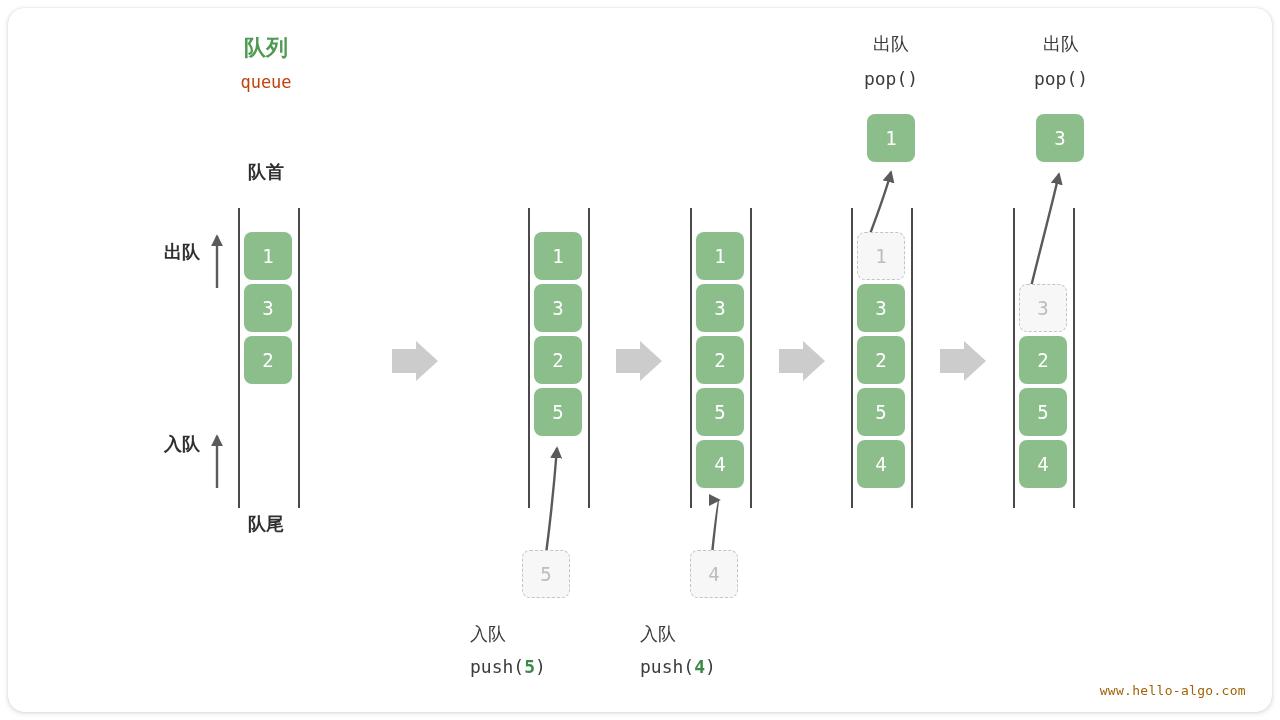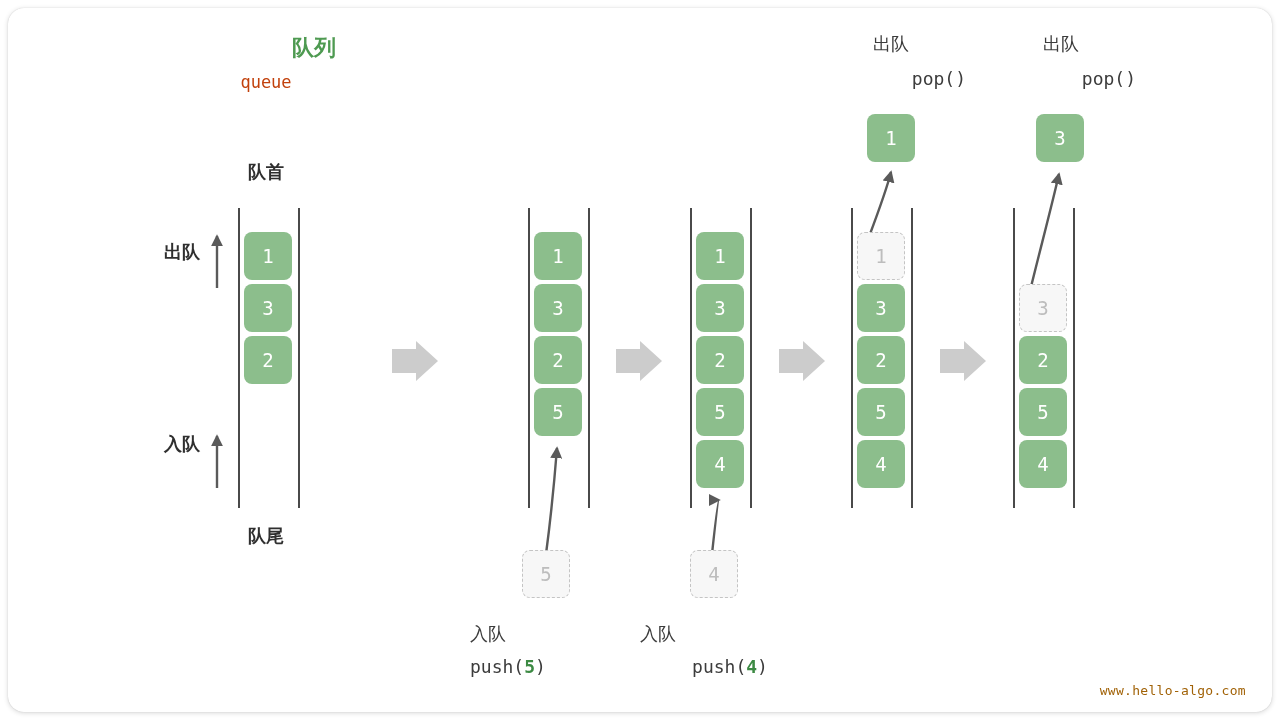--- a/index.html
+++ b/index.html
@@ -29,41 +29,41 @@
   }
 
   
   .abs { position: absolute; }
 
   
   .title-cn {
     font-size: 22px;
     font-weight: bold;
     color: #4e9a51;
-    text-align: right;
+    text-align: center;
     white-space: nowrap;
   }
   .title-en {
     font-family: "DejaVu Sans Mono", "Liberation Mono", monospace;
     font-size: 17px;
     color: #c2410c;
     text-align: center;
     white-space: nowrap;
   }
   .head-cn {
     font-size: 18px;
     color: #3c3c3c;
     text-align: center;
     white-space: nowrap;
   }
   .head-code {
     font-family: "DejaVu Sans Mono", "Liberation Mono", monospace;
     font-size: 18px;
     color: #3c3c3c;
-    text-align: right;
+    text-align: center;
     white-space: nowrap;
   }
   .head-code .num { color: #3c8a43; font-weight: bold; }
 
   .endlabel {
     font-size: 18px;
     font-weight: bold;
     color: #2f2f2f;
     text-align: center;
     white-space: nowrap;
@@ -171,21 +171,21 @@
     </g>
     <g fill="#cccccc">
       <polygon points="940,349 964,349 964,341 986,361 964,381 964,373 940,373"></polygon>
     </g>
   </svg>
 
   <div class="abs title-cn" style="left:196px; top:33px; width:140px;">队列</div>
   <div class="abs title-en" style="left:196px; top:72px; width:140px;">queue</div>
 
   <div class="abs endlabel" style="left:196px; top:160px; width:140px;">队首</div>
-  <div class="abs endlabel" style="left:196px; top:524px; width:140px;">队尾</div>
+  <div class="abs endlabel" style="left:196px; top:512px; width:140px;">队尾</div>
 
   <div class="abs sidelabel" style="left:120px; top:240px; width:80px;">出队</div>
   <div class="abs sidelabel" style="left:120px; top:432px; width:80px;">入队</div>
 
   <div class="abs">
     <div class="rail" style="left:238px; top:208px; height:300px;"></div>
     <div class="rail" style="left:298px; top:208px; height:300px;"></div>
     <div class="box" style="left:244px; top:232px;">1</div>
     <div class="box" style="left:244px; top:284px;">3</div>
     <div class="box" style="left:244px; top:336px;">2</div>
@@ -210,21 +210,21 @@
     <div class="rail" style="left:750px; top:208px; height:300px;"></div>
     <div class="box" style="left:696px; top:232px;">1</div>
     <div class="box" style="left:696px; top:284px;">3</div>
     <div class="box" style="left:696px; top:336px;">2</div>
     <div class="box" style="left:696px; top:388px;">5</div>
     <div class="box" style="left:696px; top:440px;">4</div>
 
     <div class="box ghost" style="left:690px; top:550px;">4</div>
 
     <div class="abs head-cn" style="left:640px; top:622px; width:150px; text-align:left;">入队</div>
-    <div class="abs head-code" style="left:640px; top:656px; width:180px; text-align:center;"><span>push(</span><span class="num">4</span><span>)</span></div>
+    <div class="abs head-code" style="left:640px; top:656px; width:180px; text-align:left;"><span>push(</span><span class="num">4</span><span>)</span></div>
   </div>
 
   <div class="abs">
     <div class="abs head-cn" style="left:816px; top:32px; width:150px;">出队</div>
     <div class="abs head-code" style="left:816px; top:68px; width:150px;">pop()</div>
 
     <div class="box" style="left:867px; top:114px;">1</div>
 
     <div class="rail" style="left:851px; top:208px; height:300px;"></div>
     <div class="rail" style="left:911px; top:208px; height:300px;"></div>

